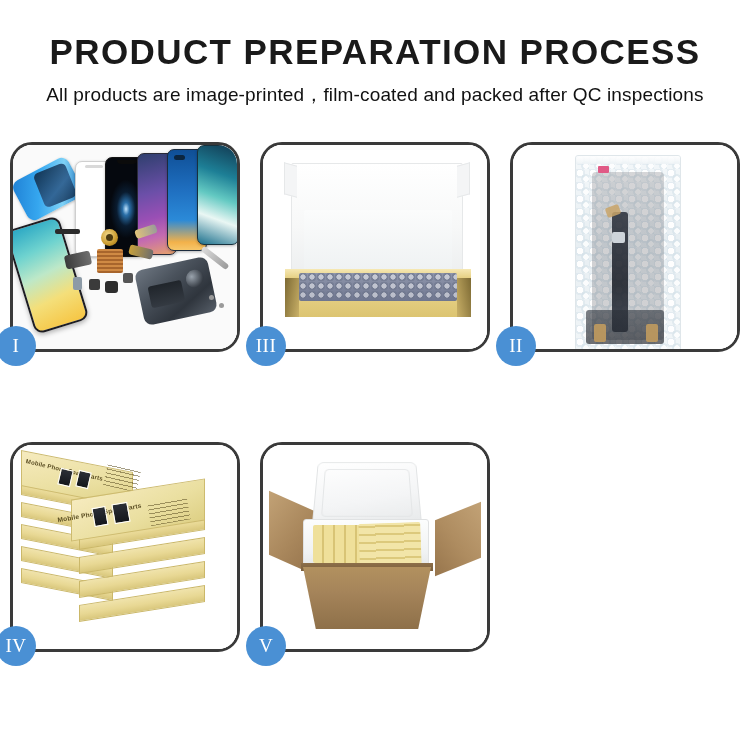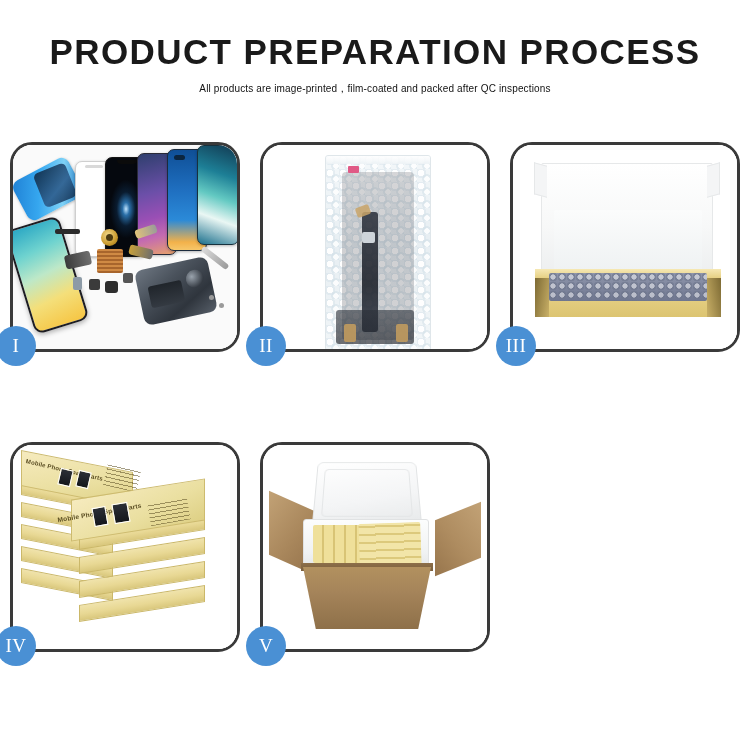--- a/index.html
+++ b/index.html
@@ -18,21 +18,21 @@
     font-size: 35px;
     font-weight: 700;
     letter-spacing: 1.4px;
     color: #1a1a1a;
     line-height: 1.05;
     white-space: nowrap;
   }
   .subtitle {
     margin-top: 11px;
     font-family: "Liberation Sans", sans-serif;
-    font-size: 10px;
+    font-size: 19px;
     font-weight: 400;
     color: #111111;
     letter-spacing: 0.15px;
     white-space: nowrap;
   }
 
   
   .grid {
     position: absolute;
     top: 142px; left: 10px;
@@ -507,54 +507,54 @@
         <div class="part conn-b"></div>
         <div class="part conn-c"></div>
         <div class="part conn-d"></div>
         <div class="part screw-a"></div>
         <div class="part screw-b"></div>
         <div class="part tool"></div>
       </div>
       <div class="badge">I</div>
     </div>
 
+    <div class="panel p3">
+      <div class="panel-inner">
+        <div class="bg"></div>
+        <div class="lid-white">
+          <div class="foam-inner"></div>
+        </div>
+        <div class="tray-kraft">
+          <div class="lip"></div>
+          <div class="corner-l"></div>
+          <div class="corner-r"></div>
+        </div>
+        <div class="bubble-item"></div>
+      </div>
+      <div class="badge">III</div>
+    </div>
+
     <div class="panel p2">
       <div class="panel-inner">
         <div class="bg"></div>
         <div class="bubble-sleeve">
           <div class="sleeve-seal"></div>
           <div class="lcd-body"></div>
           <div class="lcd-flex"></div>
           <div class="lcd-chip"></div>
           <div class="lcd-tape-a"></div>
           <div class="lcd-bottom"></div>
           <div class="lcd-tape-b"></div>
           <div class="lcd-tape-c"></div>
           <div class="pink-label"></div>
         </div>
       </div>
       <div class="badge">II</div>
     </div>
 
-    <div class="panel p3">
-      <div class="panel-inner">
-        <div class="bg"></div>
-        <div class="lid-white">
-          <div class="foam-inner"></div>
-        </div>
-        <div class="tray-kraft">
-          <div class="lip"></div>
-          <div class="corner-l"></div>
-          <div class="corner-r"></div>
-        </div>
-        <div class="bubble-item"></div>
-      </div>
-      <div class="badge">III</div>
-    </div>
-
     <div class="panel p4">
       <div class="panel-inner">
         <div class="bg"></div>
         <div class="stackwrap">
           <div class="kbox kb-l5"></div>
           <div class="kbox kb-l4"></div>
           <div class="kbox kb-l3"></div>
           <div class="kbox kb-l2"></div>
           <div class="kbox kb-l1"></div>
           <div class="lid-face lid-top"></div>

